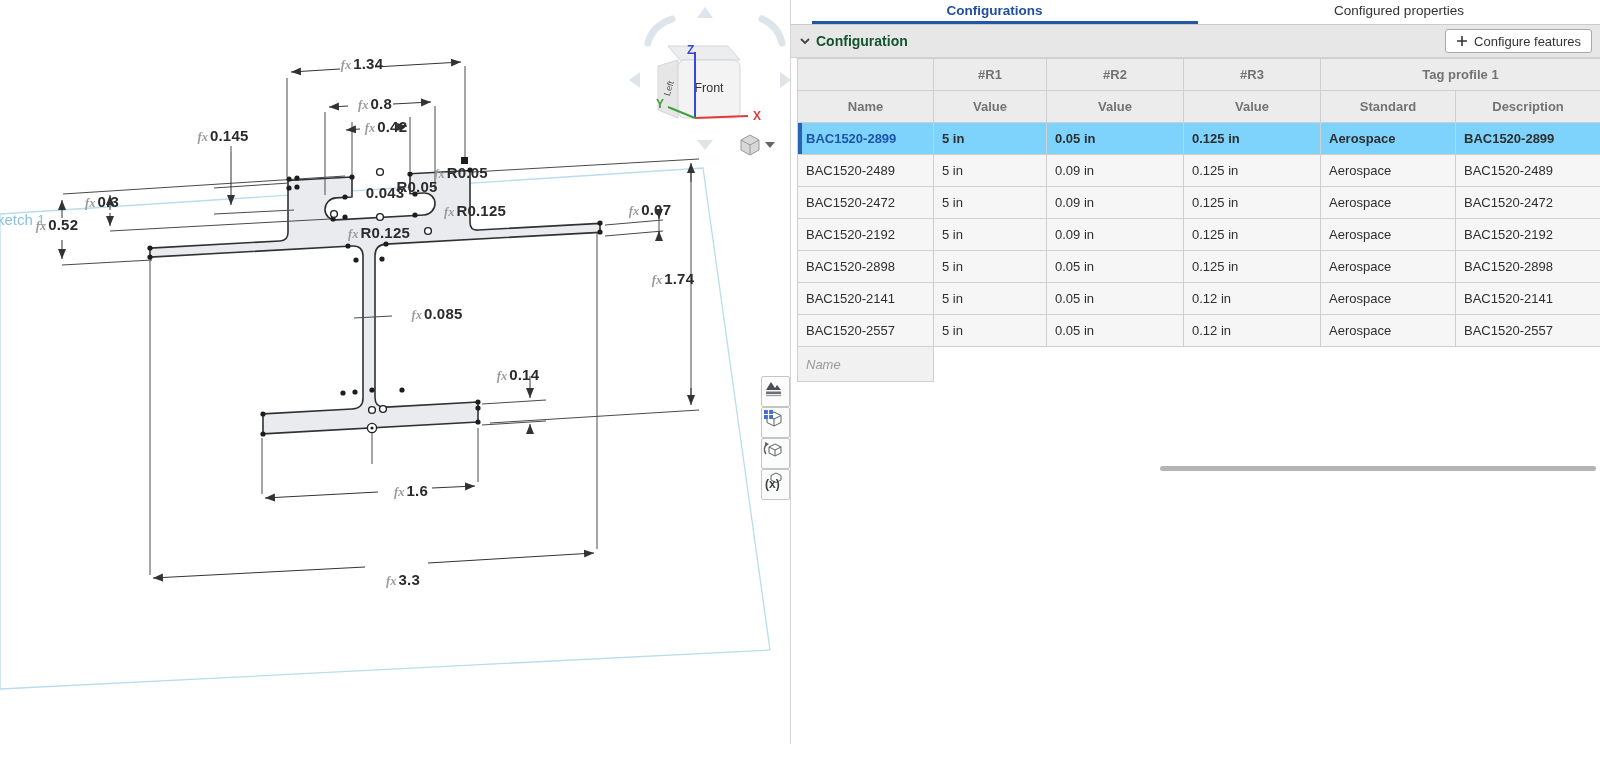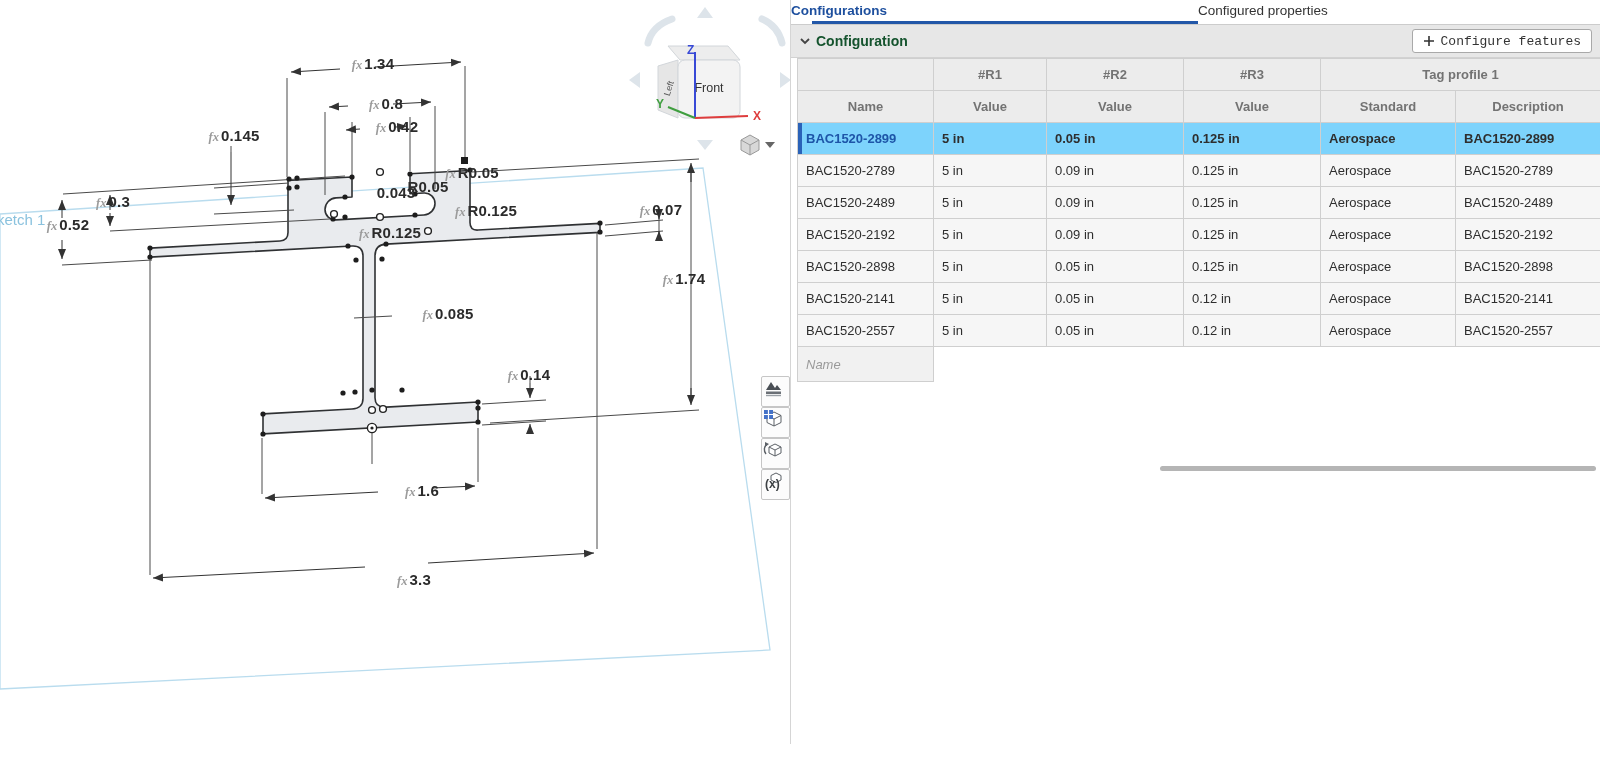--- a/index.html
+++ b/index.html
@@ -1,47 +1,47 @@
 <!DOCTYPE html>
 <html><head>
 <meta charset="utf-8">
 <style>
   html,body{margin:0;padding:0}
   body{width:1600px;height:758px;position:relative;overflow:hidden;background:#fff;
        font-family:"Liberation Sans",sans-serif;}
   
   .canvas{position:absolute;left:0;top:0;width:790px;height:758px;background:#fff;}
   .canvas svg{position:absolute;left:0;top:0}
-  .dim-layer{position:absolute;left:16px;top:0;width:790px;height:758px;pointer-events:none}
+  .dim-layer{position:absolute;left:5px;top:0;width:790px;height:758px;pointer-events:none}
   .dim{position:absolute;transform:translate(-50%,-50%);white-space:nowrap;font-size:15px;
        color:#2b2b2b;z-index:3;pointer-events:auto}
   .dim b{font-weight:700;letter-spacing:.2px}
   .dim i{font-family:"Liberation Serif",serif;font-style:italic;color:#9b9b9b;
          font-size:12.5px;margin-right:2px;font-weight:bold}
   .sketchname{position:absolute;left:-3px;top:211px;font-size:15px;color:#8ac2de;z-index:2;white-space:nowrap}
   .tbbtn{position:absolute;left:761px;width:29px;height:31px;background:#fcfcfc;
          border:1px solid #c6c6c6;border-radius:2px;box-sizing:border-box;display:flex;
          align-items:center;justify-content:center;padding:0;z-index:4}
   
   .divider{position:absolute;left:790px;top:0;width:1px;height:744px;background:#d5d5d5}
   
   .panel{position:absolute;left:791px;top:0;width:809px;height:758px;background:#fff}
   .tabs{position:relative;height:24px;border-bottom:1px solid #ccc;background:#fff}
   .tab{position:absolute;top:0;height:24px;line-height:22px;font-size:13.5px;color:#333;
-       text-align:left;cursor:pointer}
+       text-align:center;cursor:pointer}
   .tab.active{font-weight:bold;color:#1d4f9e}
   .tab.t1{left:0;width:407px}
   .tab.t2{left:407px;right:0}
   .underline{position:absolute;left:21px;top:21px;width:386px;height:3px;background:#2257a8}
   .secbar{position:relative;height:33px;background:#e7e7e7;border-bottom:1px solid #d2d2d2;
           display:flex;align-items:center;padding:0 8px;box-sizing:border-box}
   .sectitle{font-weight:bold;font-size:14px;color:#14532d;margin-left:5px}
   .cfgbtn{margin-left:auto;display:flex;align-items:center;gap:6px;height:24px;background:#fff;
           border:1px solid #a9a9a9;border-radius:3px;font-size:13px;color:#333;padding:0 10px;
-          font-family:Liberation Mono, monospace;cursor:pointer}
+          font-family:Liberation Sans, sans-serif;cursor:pointer}
   table.cfg{position:absolute;left:6px;top:58px;border-collapse:collapse;table-layout:fixed;
             width:803px;font-size:13px;color:#2e2e2e}
   .cfg th,.cfg td{border:1px solid #cfcfcf;height:32px;padding:0 8px;background:#f6f6f6;
                   overflow:hidden;white-space:nowrap;box-sizing:border-box}
   .cfg th{font-weight:bold;background:#ececec;text-align:center;color:#737373}
   .cfg td{text-align:left}
   .cfg tr.sel td{font-weight:bold;background:#7dd3fc}
   .cfg tr.sel td:first-child{color:#1d55a8;box-shadow:inset 4px 0 0 #2a62b8}
   .cfg td.ph{color:#9a9a9a;font-style:italic;background:#f1f1f1;height:35px}
   .cfg td.ghost{border:none;background:#fff}
@@ -301,34 +301,34 @@
     <tbody id="tbody">
         <tr class="sel">
           <td>BAC1520-2899</td>
           <td>5 in</td>
           <td>0.05 in</td>
           <td>0.125 in</td>
           <td>Aerospace</td>
           <td>BAC1520-2899</td>
         </tr>
         <tr>
-          <td>BAC1520-2789</td>
+          <td>BAC1520-2489</td>
           <td>5 in</td>
           <td>0.09 in</td>
           <td>0.125 in</td>
           <td>Aerospace</td>
-          <td>BAC1520-2789</td>
-        </tr>
-        <tr>
           <td>BAC1520-2489</td>
+        </tr>
+        <tr>
+          <td>BAC1520-2472</td>
           <td>5 in</td>
           <td>0.09 in</td>
           <td>0.125 in</td>
           <td>Aerospace</td>
-          <td>BAC1520-2489</td>
+          <td>BAC1520-2472</td>
         </tr>
         <tr>
           <td>BAC1520-2192</td>
           <td>5 in</td>
           <td>0.09 in</td>
           <td>0.125 in</td>
           <td>Aerospace</td>
           <td>BAC1520-2192</td>
         </tr>
         <tr>

